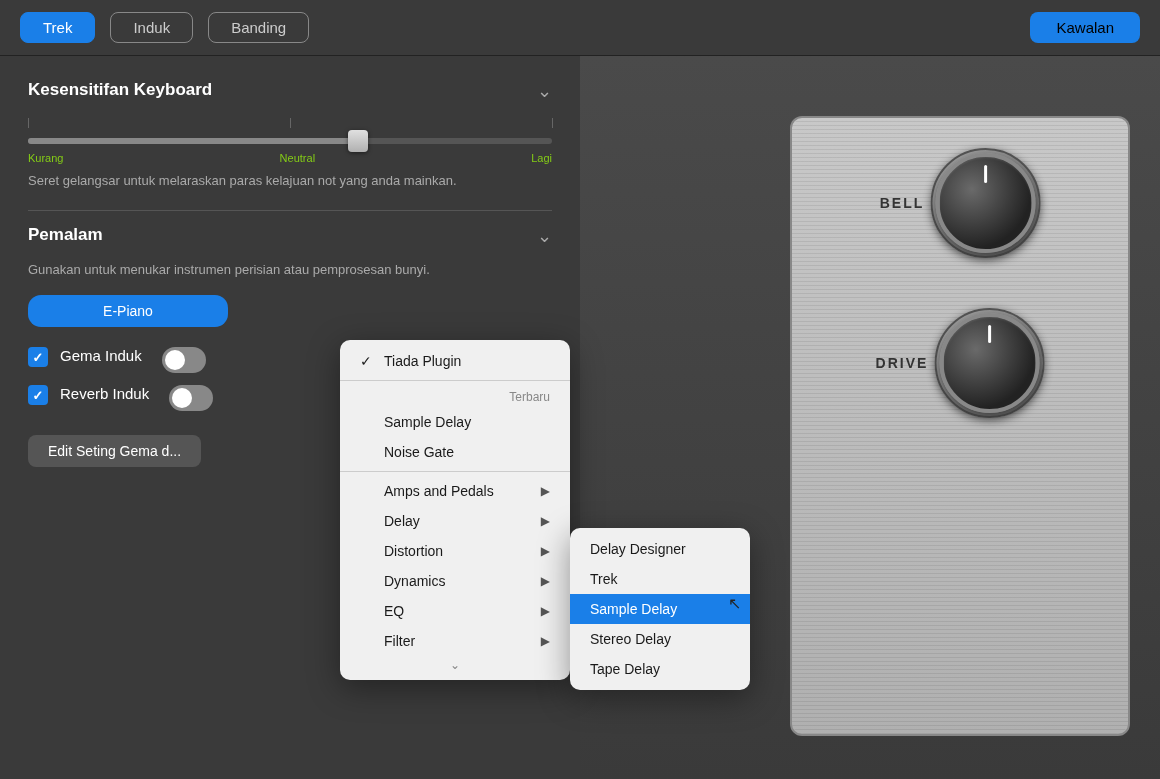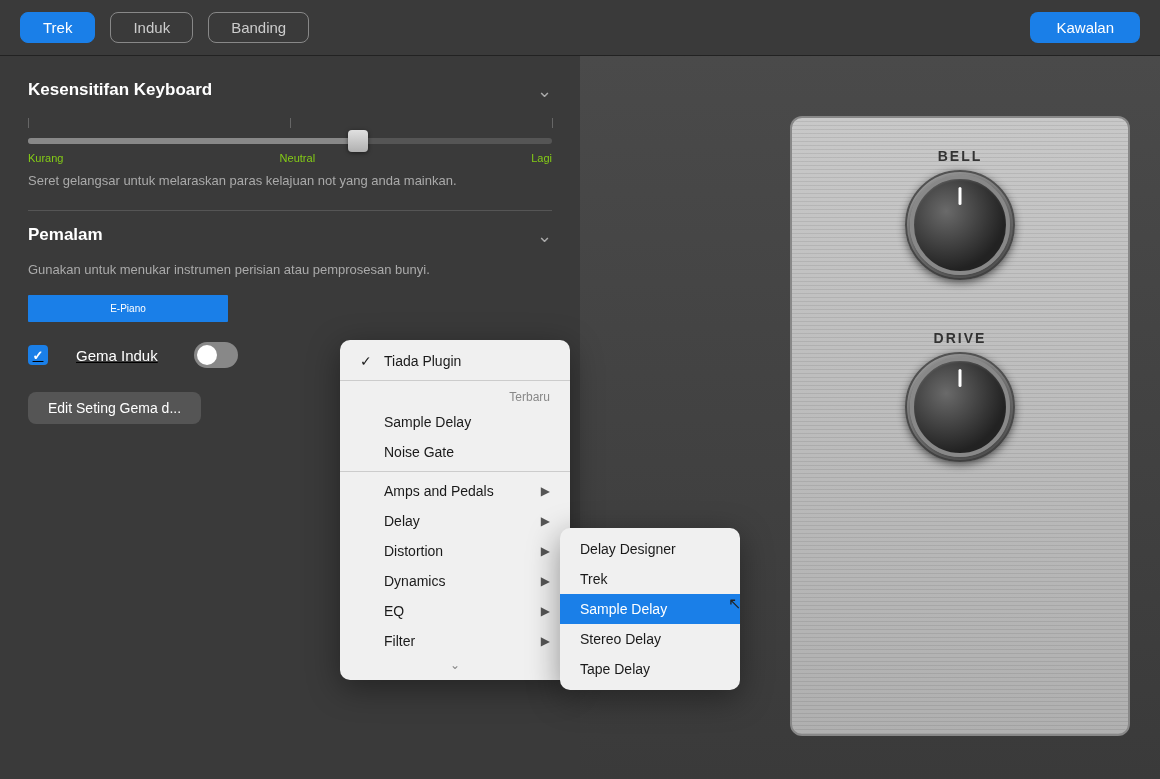--- a/index.html
+++ b/index.html
@@ -43,21 +43,21 @@
     }
     .tab-btn.inactive {
       background: transparent;
       color: #ccc;
       border-color: #888;
     }
     .kawalan-btn {
       padding: 7px 26px;
       border-radius: 8px;
       background: #1a7fe8;
-      color: #ffffff;
+      color: #000000;
       font-size: 15px;
       font-weight: 500;
       border: none;
       cursor: pointer;
     }
 
     
     .main-layout {
       display: flex;
       height: calc(779px - 56px);
@@ -166,33 +166,32 @@
       position: relative;
       margin-bottom: 20px;
     }
     .plugin-btn {
       width: 100%;
       max-width: 200px;
       padding: 8px 16px;
       background: #1a7fe8;
       color: #fff;
       border: none;
-      border-radius: 1px;
-      font-size: 10px;
+      border-radius: 13px;
+      font-size: 14px;
       font-weight: 500;
       cursor: pointer;
     }
 
     
     .checkbox-row {
       display: flex;
-      align-items: center;
-      gap: 28px;
+      align-items: flex-start;
+      gap: 12px;
       margin-bottom: 12px;
-      text-decoration: underline;
     }
     .checkbox-icon {
       width: 20px;
       height: 20px;
       background: #1a7fe8;
       border-radius: 4px;
       display: flex;
       align-items: center;
       justify-content: center;
       flex-shrink: 0;
@@ -276,21 +275,21 @@
       background: repeating-linear-gradient(
         180deg,
         transparent 0px,
         transparent 3px,
         rgba(0,0,0,0.08) 3px,
         rgba(0,0,0,0.08) 4px
       );
     }
     .knob-group {
       display: flex;
-      flex-direction: column;
+      flex-direction: row;
       align-items: center;
       gap: 6px;
     }
     .knob-label {
       font-size: 14px;
       font-weight: 700;
       color: #333;
       letter-spacing: 2px;
     }
     .knob {
@@ -378,21 +377,21 @@
       padding: 5px 20px 3px;
       font-size: 12px;
       color: #888;
       text-align: right;
     }
 
     
     .submenu {
       position: absolute;
       top: 188px;
-      left: 220px;
+      left: 230px;
       background: #f0f0f0;
       border-radius: 10px;
       box-shadow: 0 8px 32px rgba(0,0,0,0.4);
       min-width: 180px;
       padding: 6px 0;
     }
     .submenu-item {
       padding: 7px 20px;
       font-size: 14px;
       color: #1a1a1a;
@@ -460,20 +459,25 @@
     <div class="plugin-btn-area">
       <button class="plugin-btn">E-Piano</button>
     </div>
 
     
     <div class="checkbox-row">
       <div class="checkbox-icon"></div>
       <span class="checkbox-label">Gema Induk</span>
       <div class="toggle-switch"></div>
     </div>
+    <div class="checkbox-row">
+      <div class="checkbox-icon"></div>
+      <span class="checkbox-label">Reverb Induk</span>
+      <div class="toggle-switch"></div>
+    </div>
 
     <button class="edit-btn">Edit Seting Gema d...</button>
 
   </div>
 
   <div class="right-panel">
     <div class="amp-visual">
       <div class="amp-body">
         <div class="amp-lines"></div>
 

